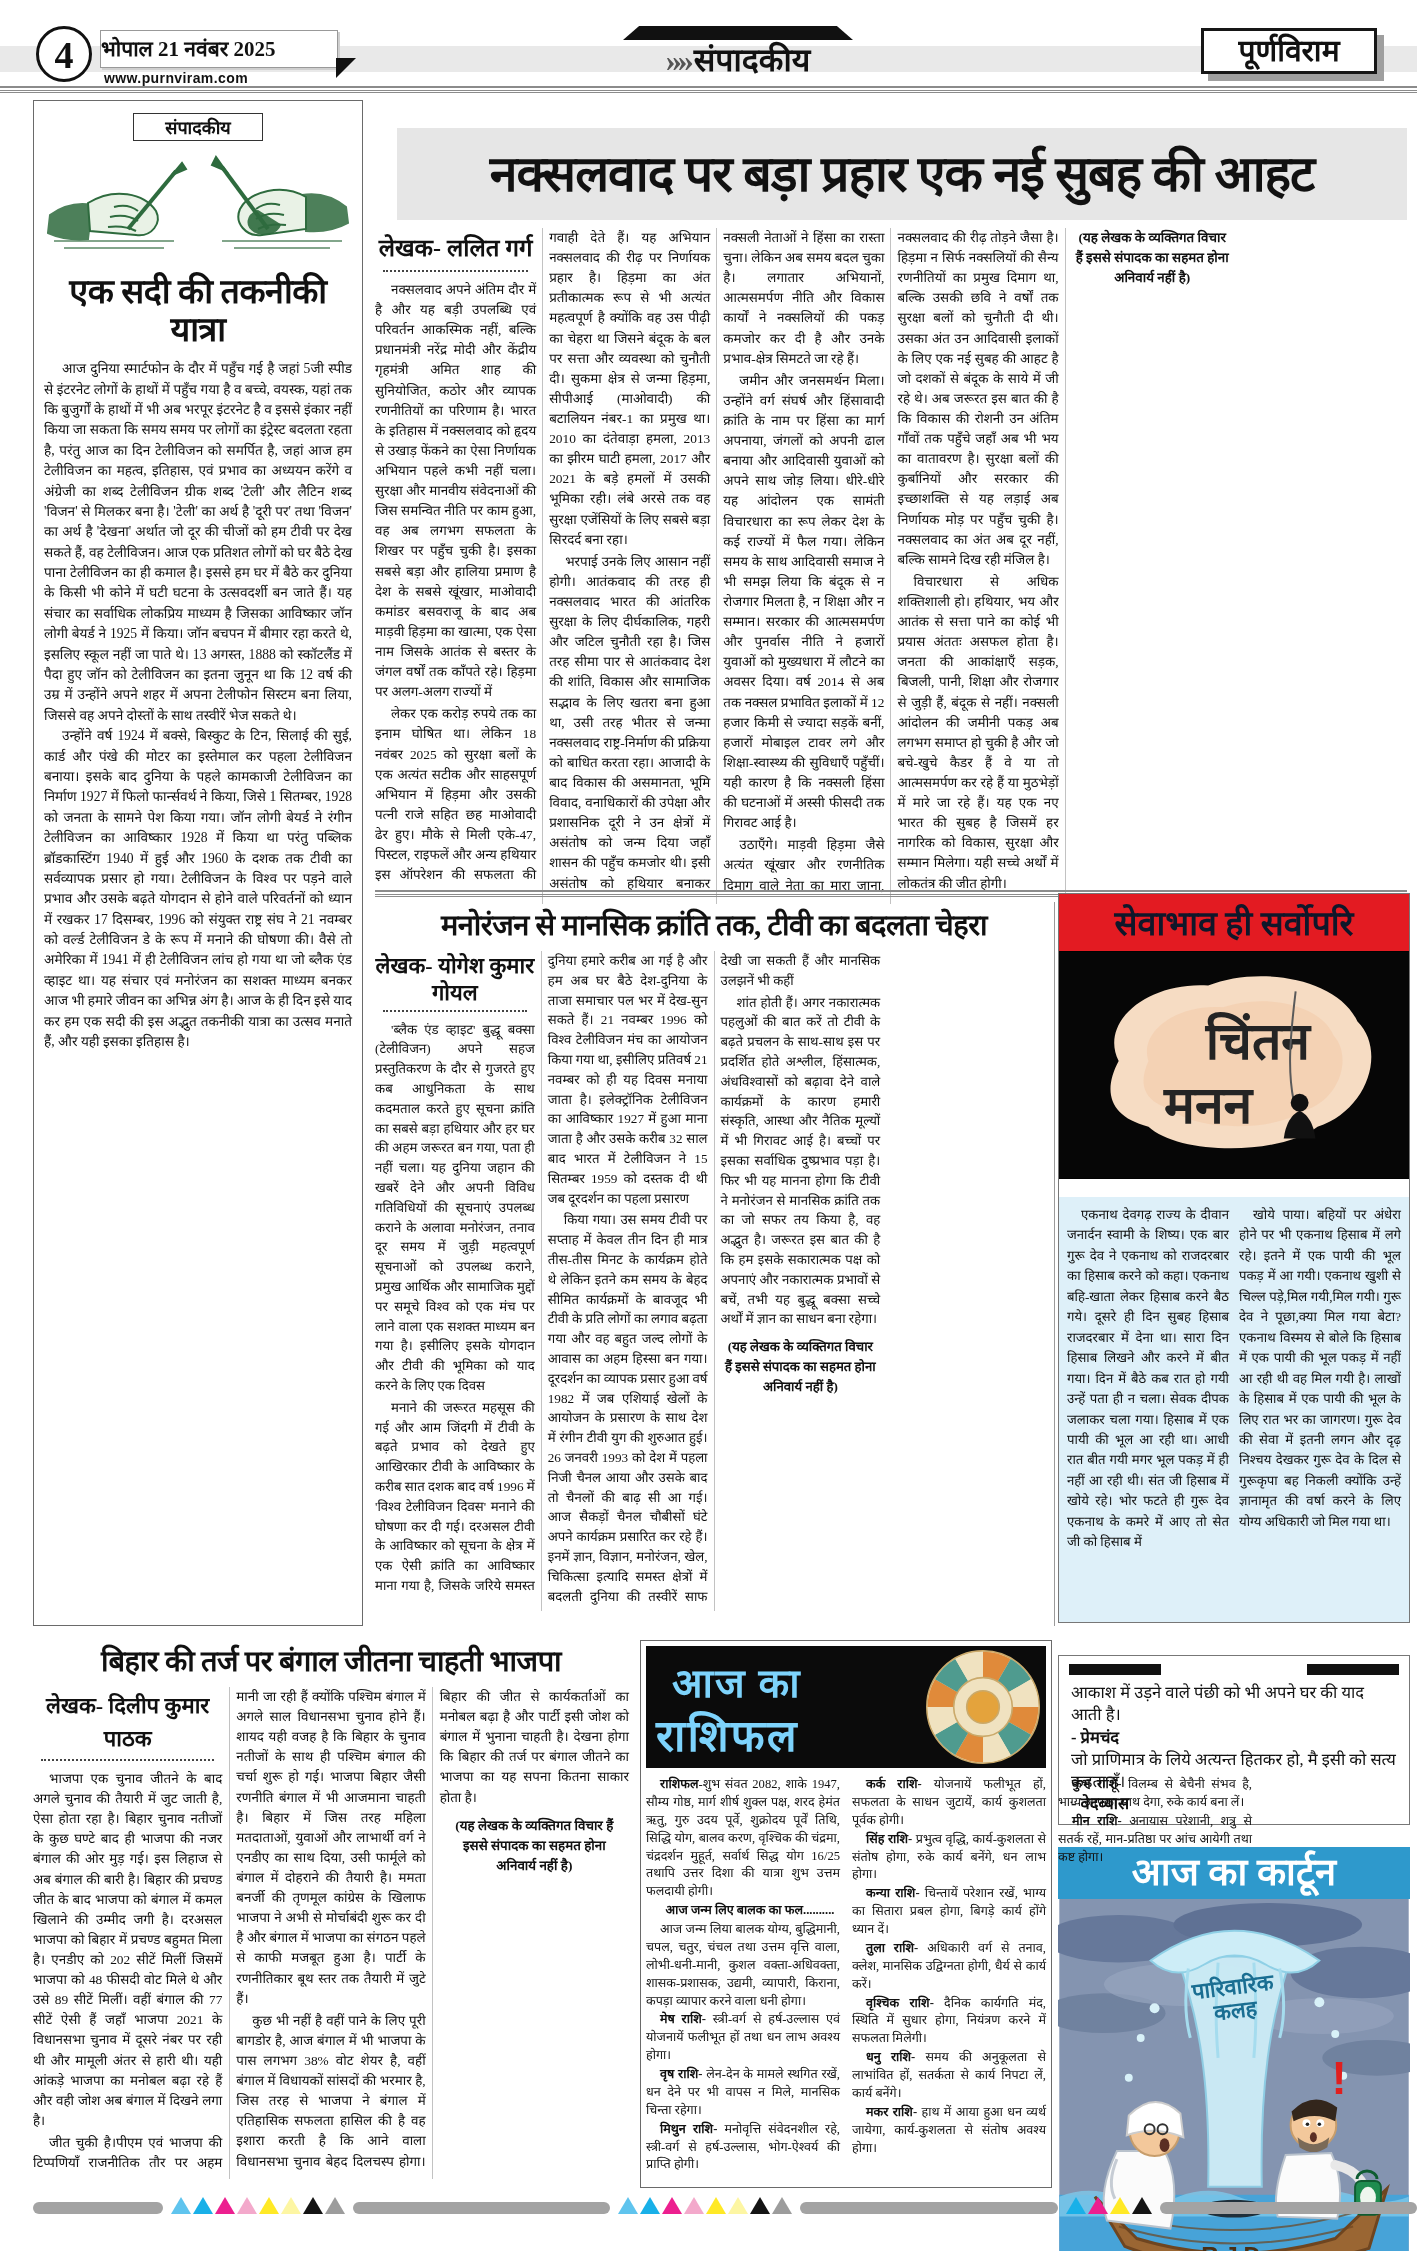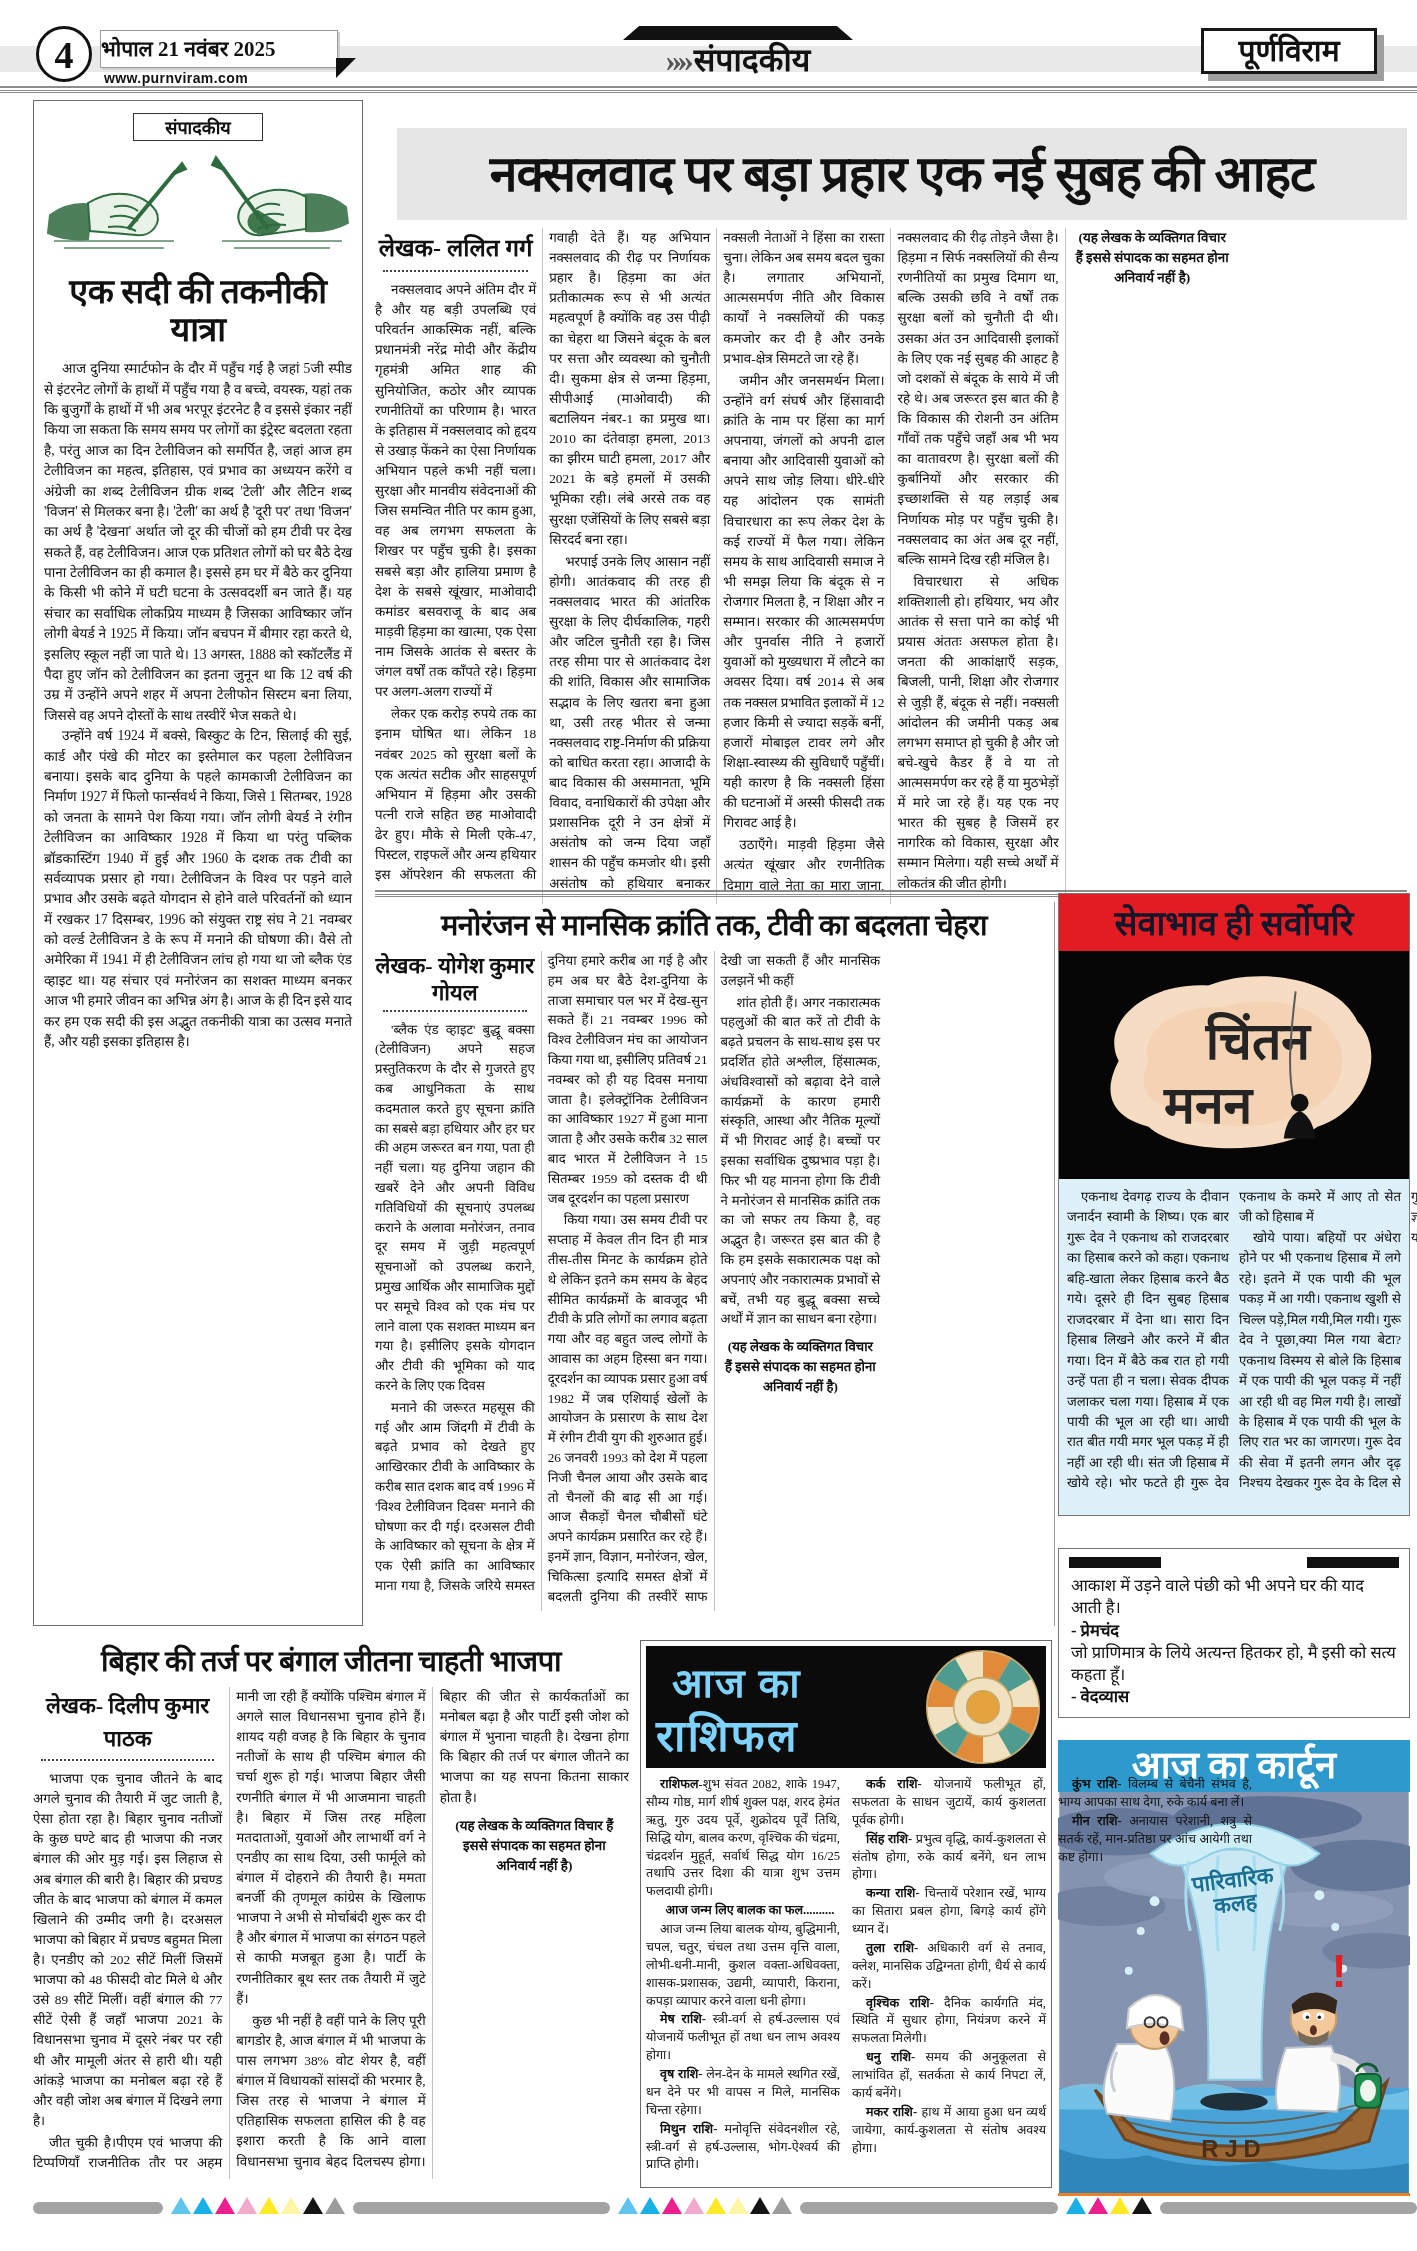--- a/index.html
+++ b/index.html
@@ -48,22 +48,22 @@
   .tv{position:absolute;left:375px;top:902px;width:678px;height:724px;}
   .tv-head{font-weight:900;font-size:29px;letter-spacing:-.5px;text-align:center;margin:2px 0 8px 0;}
   .tv-cols{height:660px;column-count:4;column-gap:13px;column-rule:1px solid #c2c2c2;column-fill:auto;
            font-size:13.2px;line-height:1.5;}
   .tv-cols .byline{font-size:22px;line-height:1.15;}
   
   .rail{position:absolute;left:1058px;top:893px;width:352px;}
   .seva{border:1px solid #777;}
   .seva-banner{height:57px;background:#e31b22;color:#0f172a;font-weight:900;font-size:34px;text-align:center;line-height:60px;}
   .chintan{display:block;width:100%;height:228px;background:#000;}
-  .seva-body{background:#def0f9;padding:8px 8px 10px 8px;height:336px;column-count:2;column-gap:10px;
-             font-size:13.2px;line-height:1.55;text-align:justify;}
+  .seva-body{background:#def0f9;padding:8px 8px 10px 8px;height:425px;column-count:2;column-gap:10px;
+             font-size:13.2px;line-height:1.55;text-align:justify;margin-top:18px;}
   .seva-body p{margin:0;text-indent:14px;}
   .quotebox{position:relative;margin-top:32px;border:1px solid #777;padding:26px 12px 12px 12px;height:170px;
             font-size:16.5px;line-height:1.35;}
   .qbar{position:absolute;top:8px;width:92px;height:11px;background:#111;}
   .qbar.l{left:10px;} .qbar.r{right:10px;}
   .qattr{font-weight:700;}
   .cartoon{margin-top:22px;}
   .cartoon-banner{height:52px;background:#2e99cc;color:#fff;font-weight:900;font-size:38px;text-align:center;line-height:50px;}
   .cartoon-img{display:block;width:100%;height:404px;border-bottom:3px solid #ef7d22;}
   

